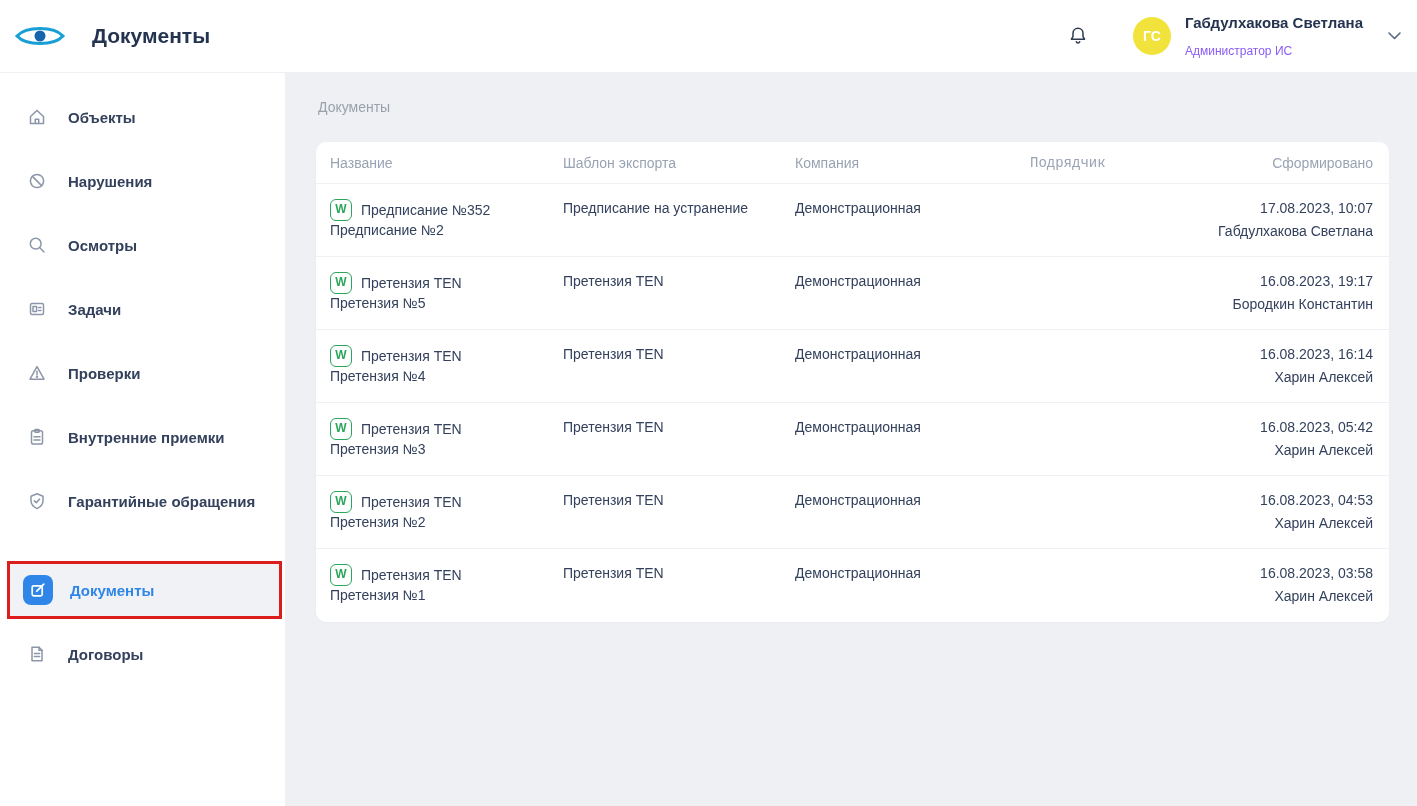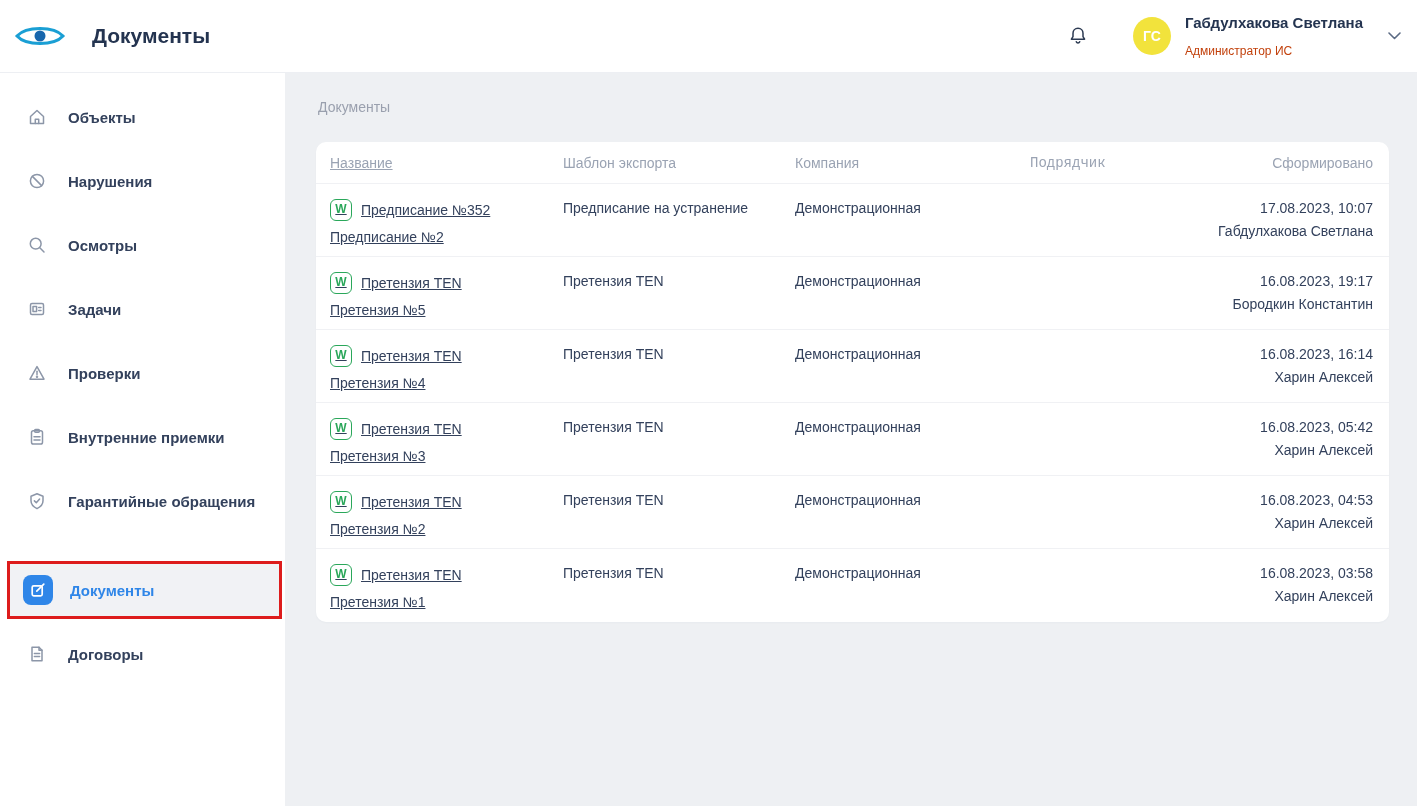--- a/index.html
+++ b/index.html
@@ -20,21 +20,21 @@
   .app-title{ margin-left:25px; font-size:21px; font-weight:700; color:#243450; }
   .header-right{ margin-left:auto; display:flex; align-items:center; margin-right:14px;justify-content:center; }
   .bell-btn{ width:26px; height:26px; display:flex; align-items:center; justify-content:center; margin-right:42px; cursor:pointer; }
   .avatar{
     width:38px; height:38px; border-radius:50%; background:#f2e33c;
     color:#ffffff; font-weight:700; font-size:14px;
     display:flex; align-items:center; justify-content:center;
   }
   .user-block{ margin-left:14px; margin-right:22px; line-height:1.2; }
   .user-name{ font-size:15px; font-weight:700; color:#243450; }
-  .user-role{ font-size:12px; color:#c2410c; margin-top:12px; }
+  .user-role{ font-size:12px; color:#8b5cf6; margin-top:12px; }
   .chevron-btn{ width:18px; height:18px; display:flex; align-items:center; justify-content:center; cursor:pointer; }
 
   
   .sidebar{
     position:fixed; top:73px; left:0; bottom:0; width:285px;
     background:#fff; padding-top:12px; z-index:10;
   }
   .nav-item{
     height:64px; display:flex; align-items:center;
     padding:0 10px 0 27px; cursor:pointer; position:relative;
@@ -65,34 +65,34 @@
 
   .thead{ display:flex; align-items:center; height:42px; padding:0 16px 0 14px; border-bottom:1px solid #f0f1f4; }
   .th{ font-size:14px; color:#9aa3b3; }
 
   .trow{
     display:flex; align-items:flex-start; height:73px;
     padding:15px 16px 0 14px; border-bottom:1px solid #f0f1f4; cursor:pointer;
   }
   .trow:last-child{ border-bottom:none; }
 
-  .col-name{ width:233px; padding-right:10px;text-decoration:underline; }
+  .col-name{ width:233px; padding-right:10px; }
   .col-template{ width:232px; padding-right:12px; }
   .col-company{ width:235px; padding-right:10px; }
   .col-contractor{ width:175px; padding-right:10px;font-family:Liberation Mono, monospace; }
   .col-created{ flex:1; text-align:right; }
 
   .cell{ font-size:14px; color:#33415c; line-height:1.3; }
   .name-top{ display:flex; align-items:center; gap:9px; }
   .doc-icon{
     width:22px; height:22px; border:1.5px solid #2aa75a; border-radius:6px;
     color:#2aa75a; font-weight:700; font-size:12px; flex:none;
     display:flex; align-items:center; justify-content:center;
   }
-  .name-sub{ margin-top:7px; font-size:14px; color:#33415c; }
+  .name-sub{ font-size:14px; color:#33415c; }
   .created-line + .created-line{ margin-top:5px; }
 </style>
 </head>
 <body>
 
 <div class="header">
   <span class="logo">
     <svg width="54" height="30" viewBox="0 0 54 30">
       <path d="M4 15 C13 5 41 5 50 15 C41 25 13 25 4 15 Z" stroke="#1a9fd4" stroke-width="3" fill="none"></path>
       <circle cx="27" cy="15" r="5.5" fill="#1766ad"></circle>

